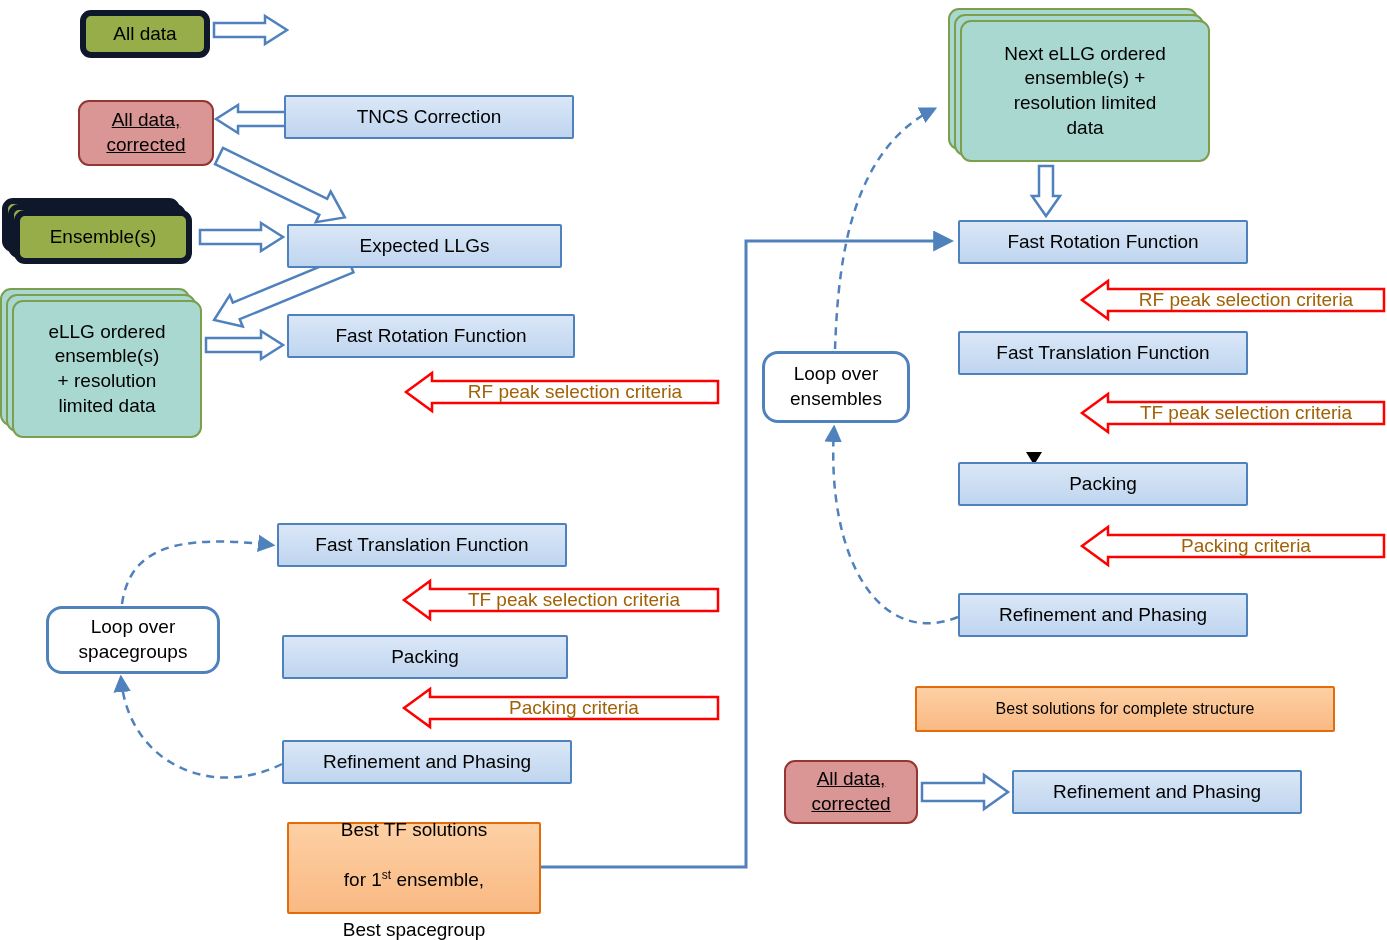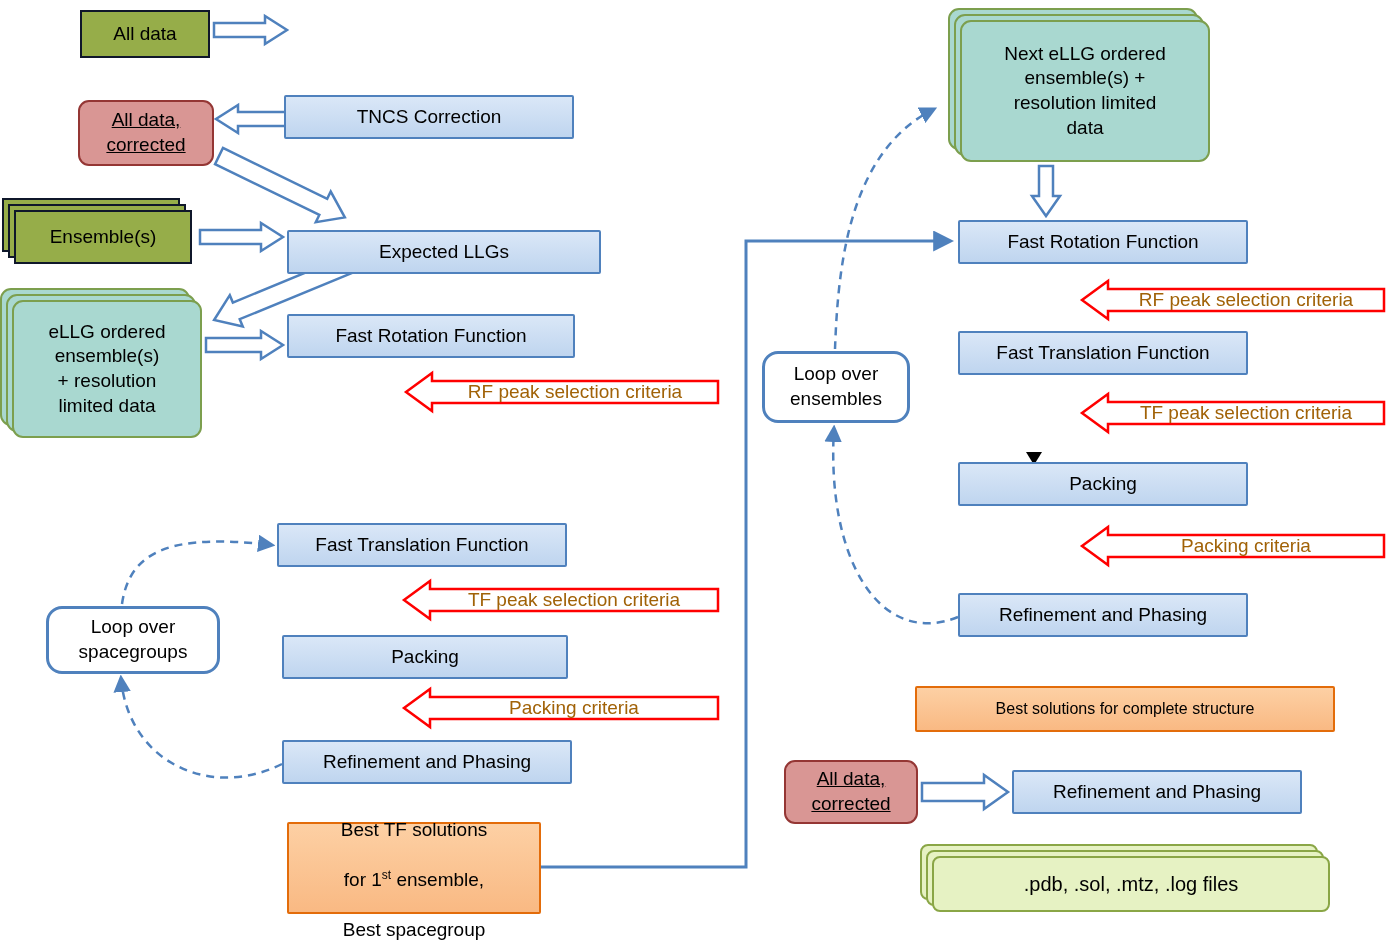--- a/index.html
+++ b/index.html
@@ -3,21 +3,21 @@
 <meta charset="utf-8">
 <style>
   html,body{margin:0;padding:0;background:#000;font-family:"Liberation Sans",sans-serif;}
   #canvas{position:relative;width:1387px;height:940px;background:#ffffff;overflow:hidden;}
   svg.arrow-layer{position:absolute;left:0;top:0;z-index:1;}
   .box{position:absolute;z-index:2;display:flex;align-items:center;justify-content:center;
        text-align:center;white-space:pre-line;color:#000;font-size:19px;line-height:1.3;
        box-sizing:border-box;}
   .blue{background:linear-gradient(180deg,#dae7f7 0%,#bfd5ef 100%);border:2px solid #4f81bd;border-radius:2px;}
   .orange{background:linear-gradient(180deg,#fdd0a4 0%,#f9b983 100%);border:2px solid #e36c0a;border-radius:2px;}
-  .green-box{background:#96ad49;border:2px solid #0f172a;border-radius:0;}
+  .green-box{background:#96ad49;border:6px solid #0f172a;border-radius:11px;}
   .pink{background:#d99694;border:2px solid #943634;border-radius:11px;text-decoration:underline;}
   .teal{background:#a9d8d0;border:2px solid #7c9f4e;border-radius:11px;}
   .loopbox{background:#fff;border:3px solid #4f81bd;border-radius:16px;}
   .outputs{background:#e6f2c3;border:2px solid #8aa646;border-radius:8px;font-size:20px;}
   .stack{position:absolute;z-index:2;}
   .stack .layer{position:absolute;inset:0;}
   .stack .layer.l1{transform:translate(-6px,-6px);}
   .stack .layer.l2{transform:translate(-12px,-12px);}
   .stack .main{position:absolute;inset:0;}
   .atext{position:absolute;z-index:3;text-align:center;font-size:19px;height:26px;line-height:26px;color:#a16207;}
@@ -75,21 +75,21 @@
 
   <div class="box pink" style="left:78px;top:100px;width:136px;height:66px">All data,
 corrected</div>
 
   <div class="stack" style="left:14px;top:210px;width:178px;height:54px">
     <div class="layer l2 green-box"></div>
     <div class="layer l1 green-box"></div>
     <div class="box main green-box">Ensemble(s)</div>
   </div>
 
-  <div class="box blue" style="left:287px;top:230px;width:314px;height:44px">Expected LLGs</div>
+  <div class="box blue" style="left:287px;top:224px;width:275px;height:44px">Expected LLGs</div>
 
   <div class="stack" style="left:12px;top:300px;width:190px;height:138px">
     <div class="layer l2 teal"></div>
     <div class="layer l1 teal"></div>
     <div class="box main teal">eLLG ordered
 ensemble(s)
 + resolution
 limited data</div>
   </div>
 
@@ -145,19 +145,14 @@
   <div class="box loopbox" style="left:762px;top:351px;width:148px;height:72px">Loop over
 ensembles</div>
 
   <div class="box orange" style="left:915px;top:686px;width:420px;height:46px;font-size:16px">Best solutions for complete structure</div>
 
   <div class="box pink" style="left:784px;top:760px;width:134px;height:64px">All data,
 corrected</div>
 
   <div class="box blue" style="left:1012px;top:770px;width:290px;height:44px">Refinement and Phasing</div>
 
-  <div class="stack" style="left:932px;top:856px;width:398px;height:56px">
-    <div class="layer l2 outputs"></div>
-    <div class="layer l1 outputs"></div>
-    <div class="box main outputs">.pdb, .sol, .mtz, .log files</div>
-  </div>
 
 </div>
 
 </body></html>

